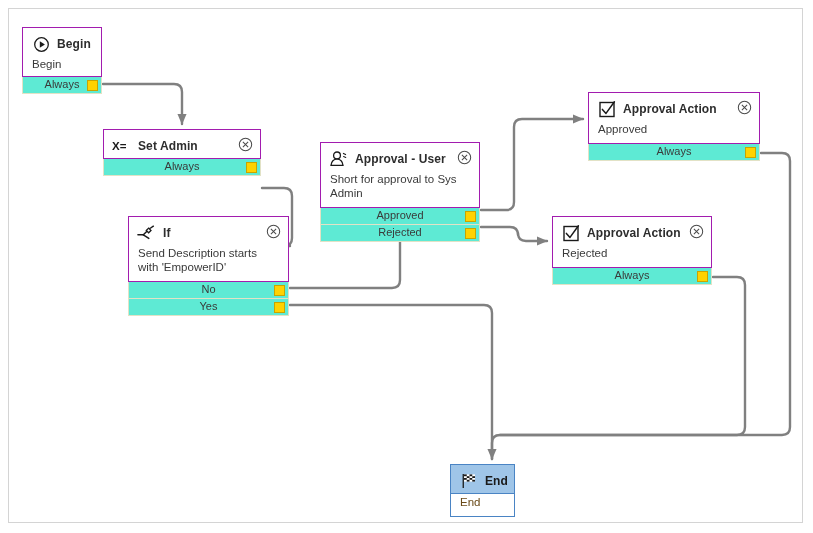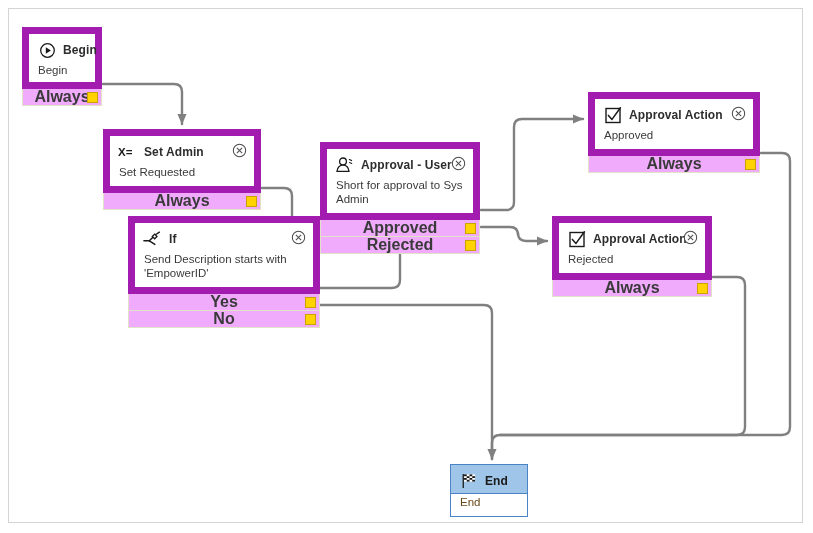--- a/index.html
+++ b/index.html
@@ -15,21 +15,21 @@
     width:795px;height:515px;
     border:1px solid #d4d4d4;
     background:#ffffff;
     box-sizing:border-box;
   }
   #wires{position:absolute;left:0;top:0;width:813px;height:533px;pointer-events:none;}
 
   .node{position:absolute;box-sizing:border-box;}
   .node .box{
     background:#ffffff;
-    border:7px solid #a21caf;
+    border:1px solid #a21caf;
     box-sizing:border-box;
     width:100%;
   }
   .node .hdr{
     display:flex;align-items:center;
     padding:6px 7px 2px 8px;
     box-sizing:border-box;
     position:relative;
   }
   .node .ico{
@@ -46,50 +46,50 @@
     width:15px;height:15px;
   }
   .node .desc{
     font-size:11.5px;color:#3a3a3a;
     padding:1px 8px 7px 9px;
     line-height:14px;
   }
   .ports{width:100%;}
   .port{
     position:relative;
-    background:#f0abfc;
+    background:#5eead4;
     border:1px solid #e2e2c6;
     border-top:none;
     height:17px;line-height:15px;
     box-sizing:border-box;
     text-align:center;
-    font-size:16px;color:#3a3a3a;font-weight:bold;
+    font-size:11px;color:#3a3a3a;
   }
   .port .plug{
     position:absolute;right:3px;top:3px;
     width:11px;height:11px;
     background:#ffd200;
     border:1px solid #c9a400;
     box-sizing:border-box;
   }
 
   
   .node.sel .box{border:1px solid #4a84c4;}
   .node.sel .hdr{background:#9fc5e8;border-bottom:1px solid #4a84c4;}
   .node.sel .ttl{color:#1a1a1a;}
   .node.sel .desc{background:#ffffff;color:#6a4a18;}
 
   
   #node-begin{left:22px;top:27px;width:80px;}
   #node-setvalues{left:103px;top:129px;width:158px;}
-  #node-if{left:128px;top:216px;width:192px;}
+  #node-if{left:128px;top:216px;width:161px;}
   #node-approval-user{left:320px;top:142px;width:160px;border-radius:22px;}
   #node-approved{left:588px;top:92px;width:172px;}
   #node-rejected{left:552px;top:216px;width:160px;}
-  #node-end{left:450px;top:464px;width:78px;}
+  #node-end{left:450px;top:464px;width:65px;}
 
   #node-begin .desc{padding-bottom:5px;}
 </style>
 </head>
 <body>
 
 <div id="stage">
   <div id="canvas"></div>
 
   <svg id="wires" viewBox="0 0 813 533">
@@ -148,21 +148,20 @@
           </svg>
         </span>
         <span class="ttl">Set Admin</span>
         <span class="close">
           <svg width="15" height="15" viewBox="0 0 16 16">
             <circle cx="8" cy="8" r="6.6" fill="#fff" stroke="#4a4a4a" stroke-width="1.1"></circle>
             <path d="M5.2 5.2 L10.8 10.8 M10.8 5.2 L5.2 10.8" stroke="#4a4a4a" stroke-width="1.1"></path>
           </svg>
         </span>
       </div>
-      <div class="desc">Set Requested</div>
     </div>
     <div class="ports">
       <div class="port">
         <span>Always</span>
         <span class="plug"></span>
       </div>
     </div>
   </div>
 
   <div class="node" id="node-if">
@@ -182,25 +181,25 @@
           <svg width="15" height="15" viewBox="0 0 16 16">
             <circle cx="8" cy="8" r="6.6" fill="#fff" stroke="#4a4a4a" stroke-width="1.1"></circle>
             <path d="M5.2 5.2 L10.8 10.8 M10.8 5.2 L5.2 10.8" stroke="#4a4a4a" stroke-width="1.1"></path>
           </svg>
         </span>
       </div>
       <div class="desc">Send Description starts with 'EmpowerID'</div>
     </div>
     <div class="ports">
       <div class="port">
+        <span>No</span>
+        <span class="plug"></span>
+      </div>
+      <div class="port">
         <span>Yes</span>
-        <span class="plug"></span>
-      </div>
-      <div class="port">
-        <span>No</span>
         <span class="plug"></span>
       </div>
     </div>
   </div>
 
   <div class="node" id="node-approval-user">
     <div class="box">
       <div class="hdr">
         <span class="ico">
           <svg width="20" height="18" viewBox="0 0 20 18">

